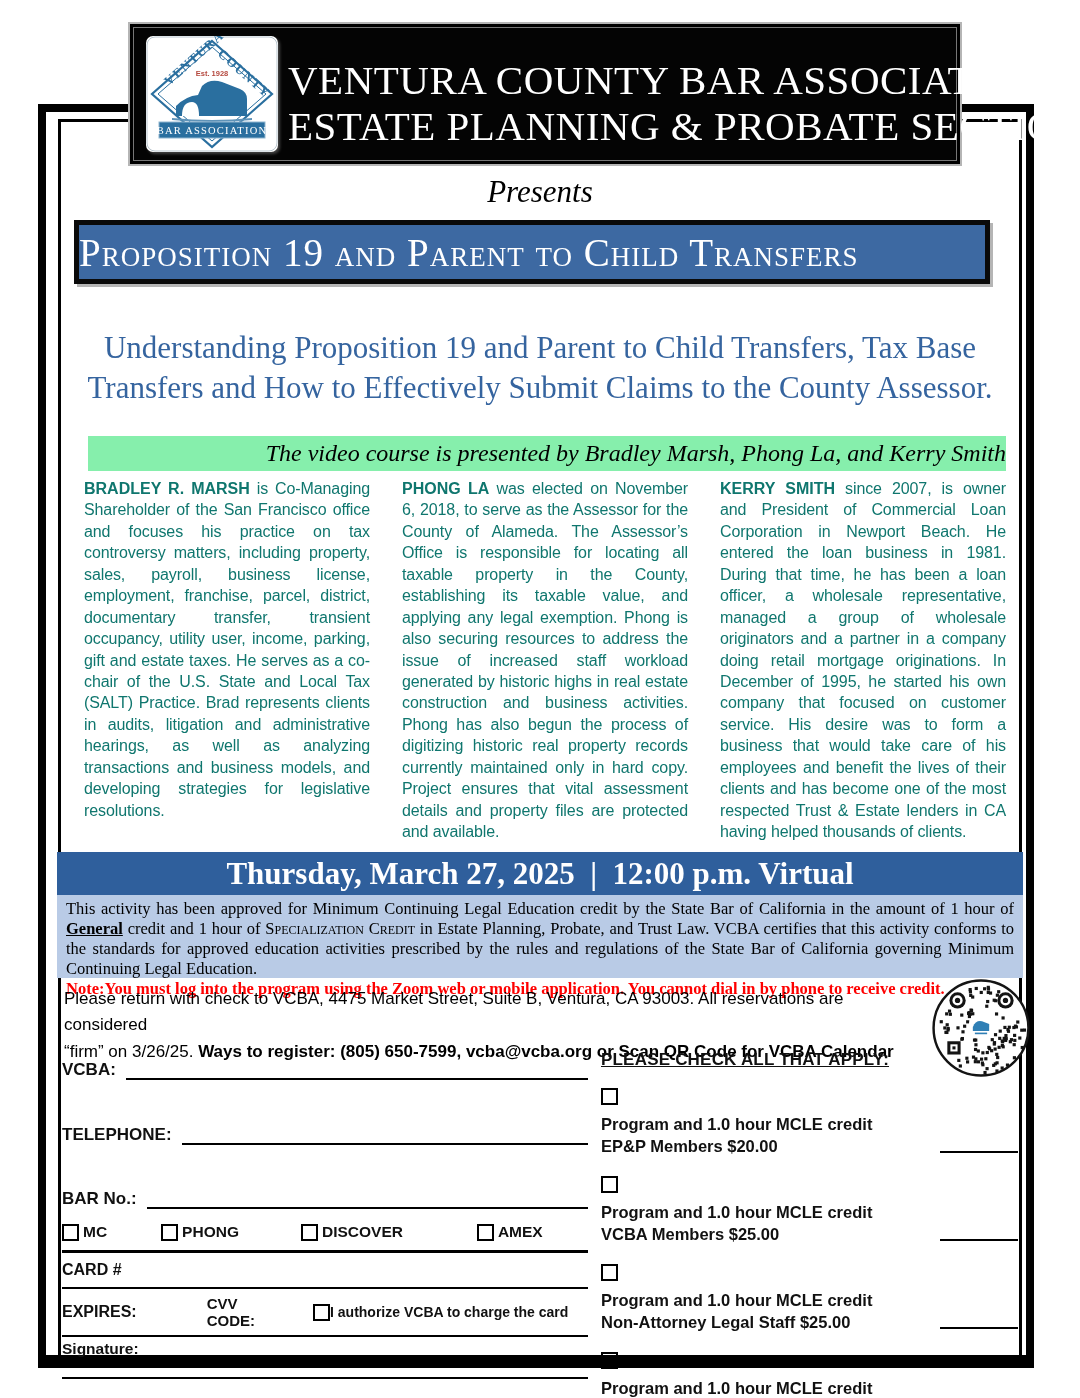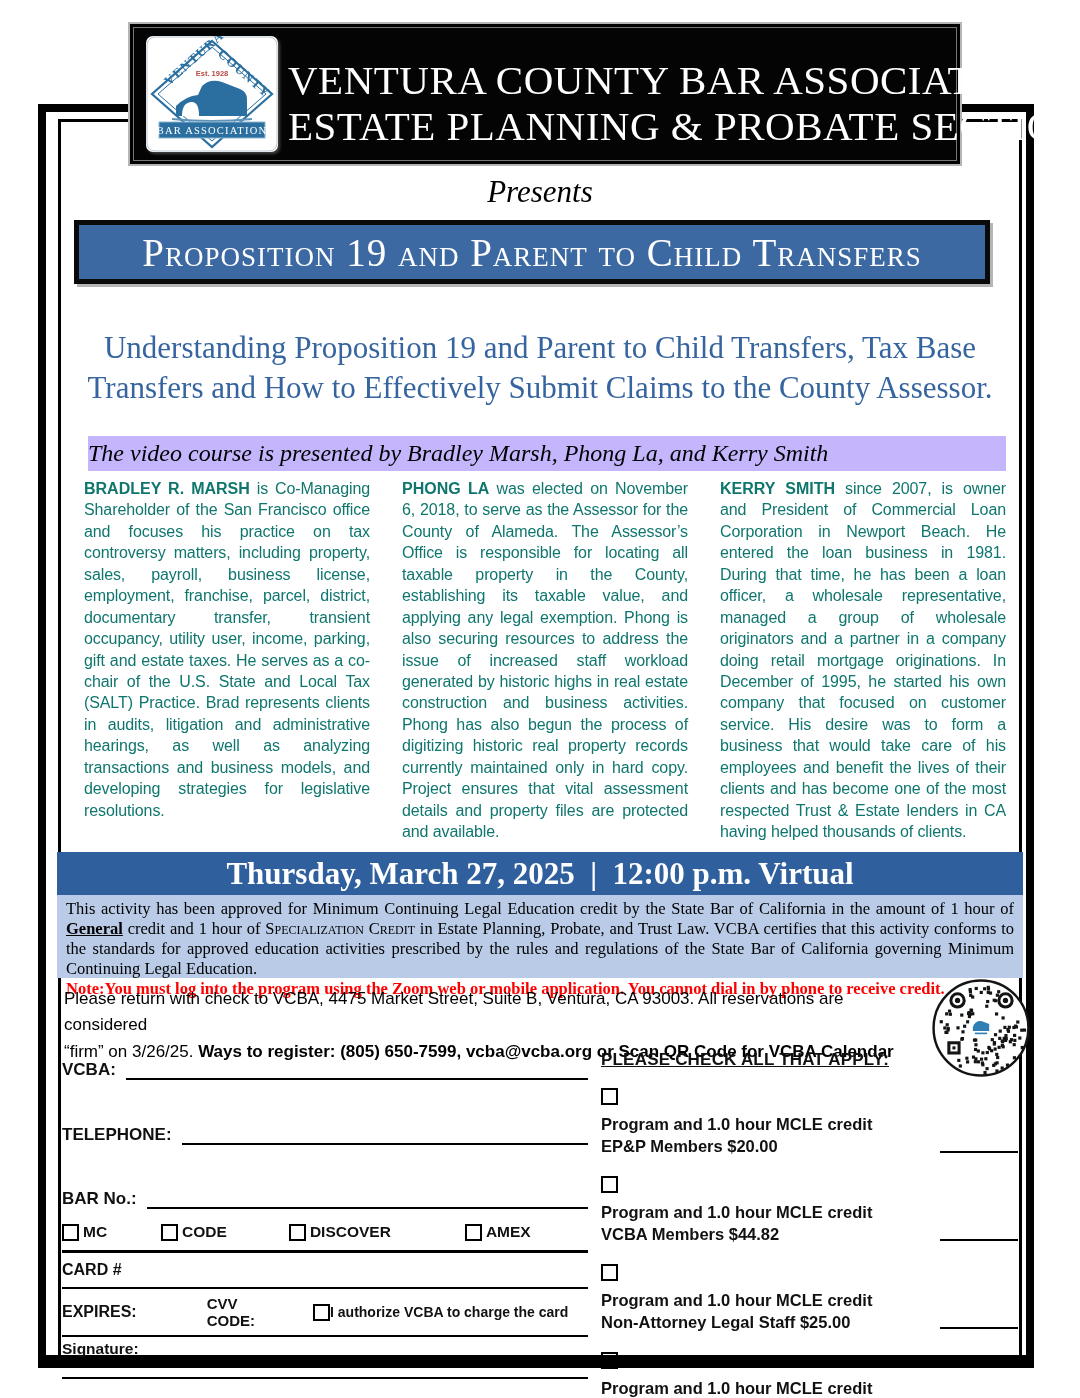--- a/index.html
+++ b/index.html
@@ -12,28 +12,28 @@
   
   #header-box{position:absolute;left:128px;top:22px;width:834px;height:144px;background:#040404;border:2px solid #b5b5b5;box-sizing:border-box;z-index:3;box-shadow:inset 0 0 0 3px #000, inset 0 0 0 4px #777;}
   #logo{position:absolute;left:16px;top:12px;width:132px;height:116px;background:#fff;border-radius:7px;box-shadow:2px 2px 3px rgba(255,255,255,.25);}
   #header-titles{position:absolute;left:158px;top:16px;width:668px;height:128px;display:flex;flex-direction:column;justify-content:center;text-align:center;color:#fff;}
   #header-titles .h1{font-family:"Liberation Serif",serif;font-size:41px;line-height:1.12;letter-spacing:.5px;white-space:nowrap;}
 
   
   #presents{position:absolute;left:0;top:174px;width:1080px;text-align:center;font-family:"Liberation Serif",serif;font-style:italic;font-size:31px;color:#000;z-index:2;}
 
   
-  #title-bar{position:absolute;left:74px;top:220px;width:916px;height:64px;background:#3d69a2;border:5px solid #0a0a0a;box-sizing:border-box;display:flex;align-items:center;justify-content:center;z-index:2;box-shadow:3px 3px 0 rgba(120,120,120,.55);}
+  #title-bar{position:absolute;left:74px;top:220px;width:916px;height:64px;background:#3d69a2;border:5px solid #0a0a0a;box-sizing:border-box;display:flex;align-items:center;z-index:2;box-shadow:3px 3px 0 rgba(120,120,120,.55);}
   #title-bar .t{font-family:"Liberation Serif",serif;font-variant:small-caps;color:#fff;font-size:39px;letter-spacing:1px;white-space:nowrap;}
 
   
   #subtitle{position:absolute;left:60px;top:328px;width:960px;text-align:center;font-family:"Liberation Serif",serif;color:#35649f;font-size:31px;line-height:1.3;}
 
   
-  #presenter-bar{position:absolute;left:88px;top:436px;width:918px;height:35px;background:#c4b5fd;display:flex;align-items:center;justify-content:flex-start;z-index:2;}
+  #presenter-bar{position:absolute;left:88px;top:436px;width:918px;height:35px;background:#86efac;display:flex;align-items:center;justify-content:flex-end;z-index:2;}
   #presenter-bar .t{font-family:"Liberation Serif",serif;font-style:italic;font-size:24px;color:#000;white-space:nowrap;}
 
   
   #bios{position:absolute;left:84px;top:478px;width:922px;display:flex;gap:32px;z-index:2;}
   .bio{flex:1;text-align:justify;font-size:16px;line-height:1.34;letter-spacing:-.1px;color:#0f766e;}
   .bio b{letter-spacing:0;}
 
   
   #date-bar{position:absolute;left:57px;top:852px;width:966px;height:43px;background:#2f5f9c;display:flex;align-items:center;justify-content:center;z-index:2;}
   #date-bar .t{font-family:"Liberation Serif",serif;font-weight:bold;color:#fff;font-size:31px;white-space:pre;}
@@ -288,21 +288,21 @@
       <div class="wline"></div>
     </div>
 
     <div id="cards-row">
       <span class="card-item">
           <span class="cb"></span>
           <span class="lbl" style="font-size:15.5px">MC</span>
         </span>
       <span class="card-item">
           <span class="cb"></span>
-          <span class="lbl" style="font-size:15.5px">CODE</span>
+          <span class="lbl" style="font-size:15.5px">PHONG</span>
         </span>
       <span class="card-item">
           <span class="cb"></span>
           <span class="lbl" style="font-size:15.5px">DISCOVER</span>
         </span>
       <span class="card-item">
           <span class="cb"></span>
           <span class="lbl" style="font-size:15.5px">AMEX</span>
         </span>
     </div>
@@ -329,21 +329,21 @@
     <div id="apply-heading">PLEASE CHECK ALL THAT APPLY:</div>
 
     <div class="opt">
       <span class="cb"></span>
       <span class="txt"><span>Program and 1.0 hour MCLE credit</span><br><span>EP&amp;P Members $20.00</span></span>
       <span class="money-line"></span>
     </div>
 
     <div class="opt">
       <span class="cb"></span>
-      <span class="txt"><span>Program and 1.0 hour MCLE credit</span><br><span>VCBA Members $44.82</span></span>
+      <span class="txt"><span>Program and 1.0 hour MCLE credit</span><br><span>VCBA Members $25.00</span></span>
       <span class="money-line"></span>
     </div>
 
     <div class="opt">
       <span class="cb"></span>
       <span class="txt"><span>Program and 1.0 hour MCLE credit</span><br><span>Non-Attorney Legal Staff $25.00</span></span>
       <span class="money-line"></span>
     </div>
 
     <div class="opt">

